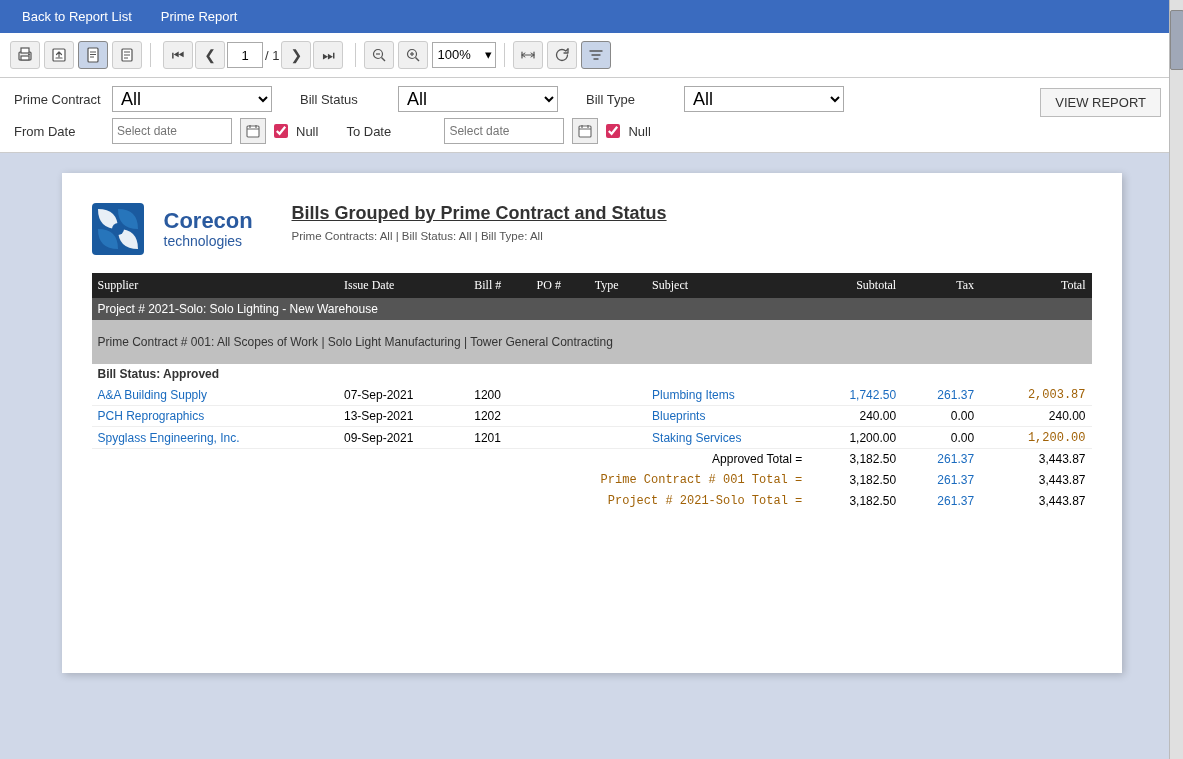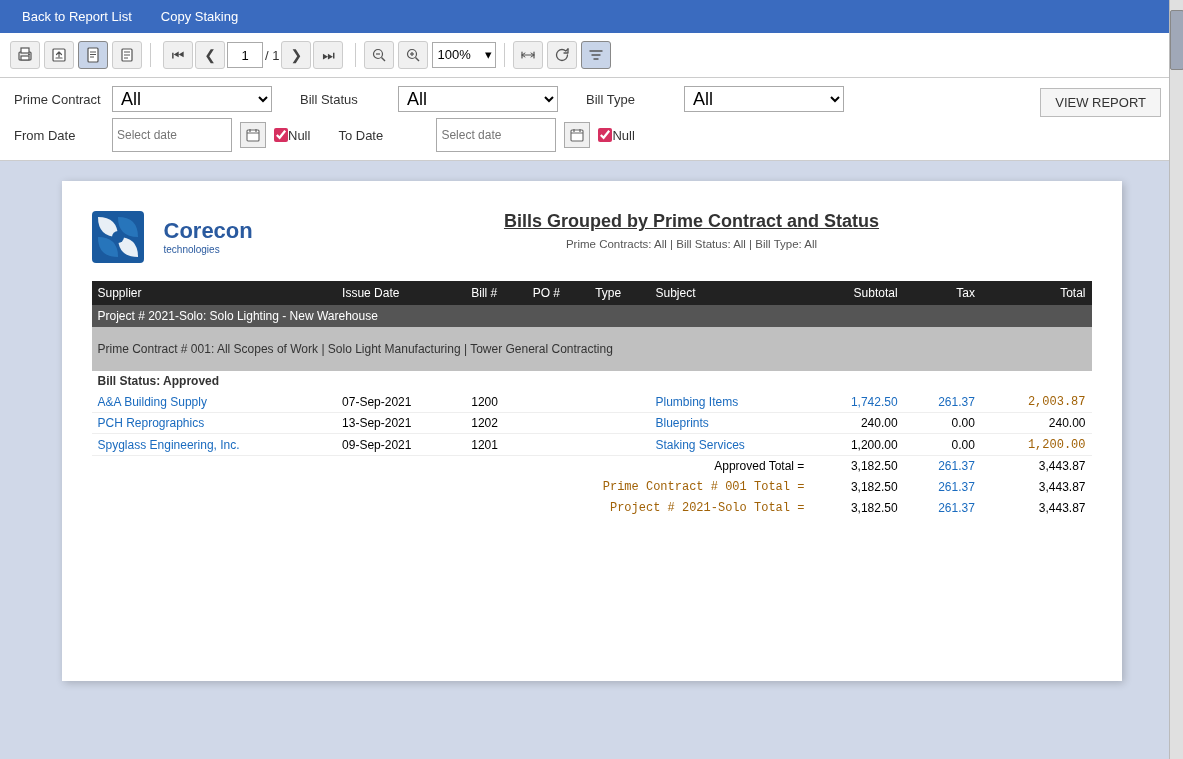--- a/index.html
+++ b/index.html
@@ -113,41 +113,41 @@
     .filter-select {
       height: 26px;
       border: 1px solid #aaa;
       font-size: 18px;
       padding: 0 4px;
       min-width: 160px;
       background: white;
       cursor: pointer;
     }
     .filter-date-input {
-      height: 34px;
+      height: 26px;
       border: 1px solid #aaa;
       font-size: 12px;
       padding: 0 4px;
       width: 120px;
       color: #999;
     }
     .filter-cal-btn {
       width: 26px;
       height: 26px;
       border: 1px solid #aaa;
       background: #f0f0f0;
       cursor: pointer;
       font-size: 13px;
       display: flex;
       align-items: center;
       justify-content: center;
     }
     .null-checkbox {
       display: flex;
-      gap: 0;
+      gap: 8px;
       font-size: 13px;
       color: #333;
     }
     .null-checkbox input[type=checkbox] {
       accent-color: #d63060;
       width: 14px;
       height: 14px;
     }
     .view-report-btn {
       background: #f5f5f5;
@@ -209,27 +209,27 @@
       width: 52px;
       height: 52px;
     }
     .logo-text {
       font-size: 22px;
       font-weight: bold;
       color: #2a5a9f;
       line-height: 1.1;
     }
     .logo-sub {
-      font-size: 10px;
+      font-size: 14px;
       color: #2a5a9f;
       font-weight: normal;
     }
     .report-title-area {
       flex: 1;
-      text-align: center;
+      text-align: left;
     }
     .report-title {
       font-size: 18px;
       font-weight: bold;
       color: #333;
       text-decoration: underline;
       margin-bottom: 6px;
     }
     .report-subtitle {
       font-size: 11.5px;
@@ -242,20 +242,21 @@
       border-collapse: collapse;
       font-size: 12px;
     }
     .report-table thead tr th {
       background: #222;
       color: white;
       padding: 5px 6px;
       text-align: left;
       font-weight: normal;
       white-space: nowrap;
+      font-family: Liberation Serif, serif;
     }
     .report-table thead tr th.right { text-align: right; }
 
     .group-row-dark {
       background: #555;
       color: white;
       font-size: 12px;
       font-weight: 500;
     }
     .group-row-dark td {
@@ -310,21 +311,21 @@
       position: absolute;
       top: 10px;
     }
   </style>
 </head>
 <body>
 
 <div class="top-nav">
   <a class="top-nav-link">Back to Report List</a>
   <span class="top-nav-separator">&nbsp;</span>
-  <a class="top-nav-link">Copy Staking</a>
+  <a class="top-nav-link">Prime Report</a>
 </div>
 
 <div class="toolbar">
 
   <div class="toolbar-btn" title="Print">
     <svg width="16" height="16" viewBox="0 0 16 16" fill="#555">
       <rect x="2" y="5" width="12" height="8" rx="1" fill="none" stroke="#555" stroke-width="1.2"></rect>
       <rect x="4" y="1" width="8" height="5" rx="0" fill="#fff" stroke="#555" stroke-width="1.2"></rect>
       <rect x="4" y="9" width="8" height="4" fill="#fff" stroke="#555" stroke-width="1.2"></rect>
       <circle cx="12" cy="7.5" r="1" fill="#555"></circle>

